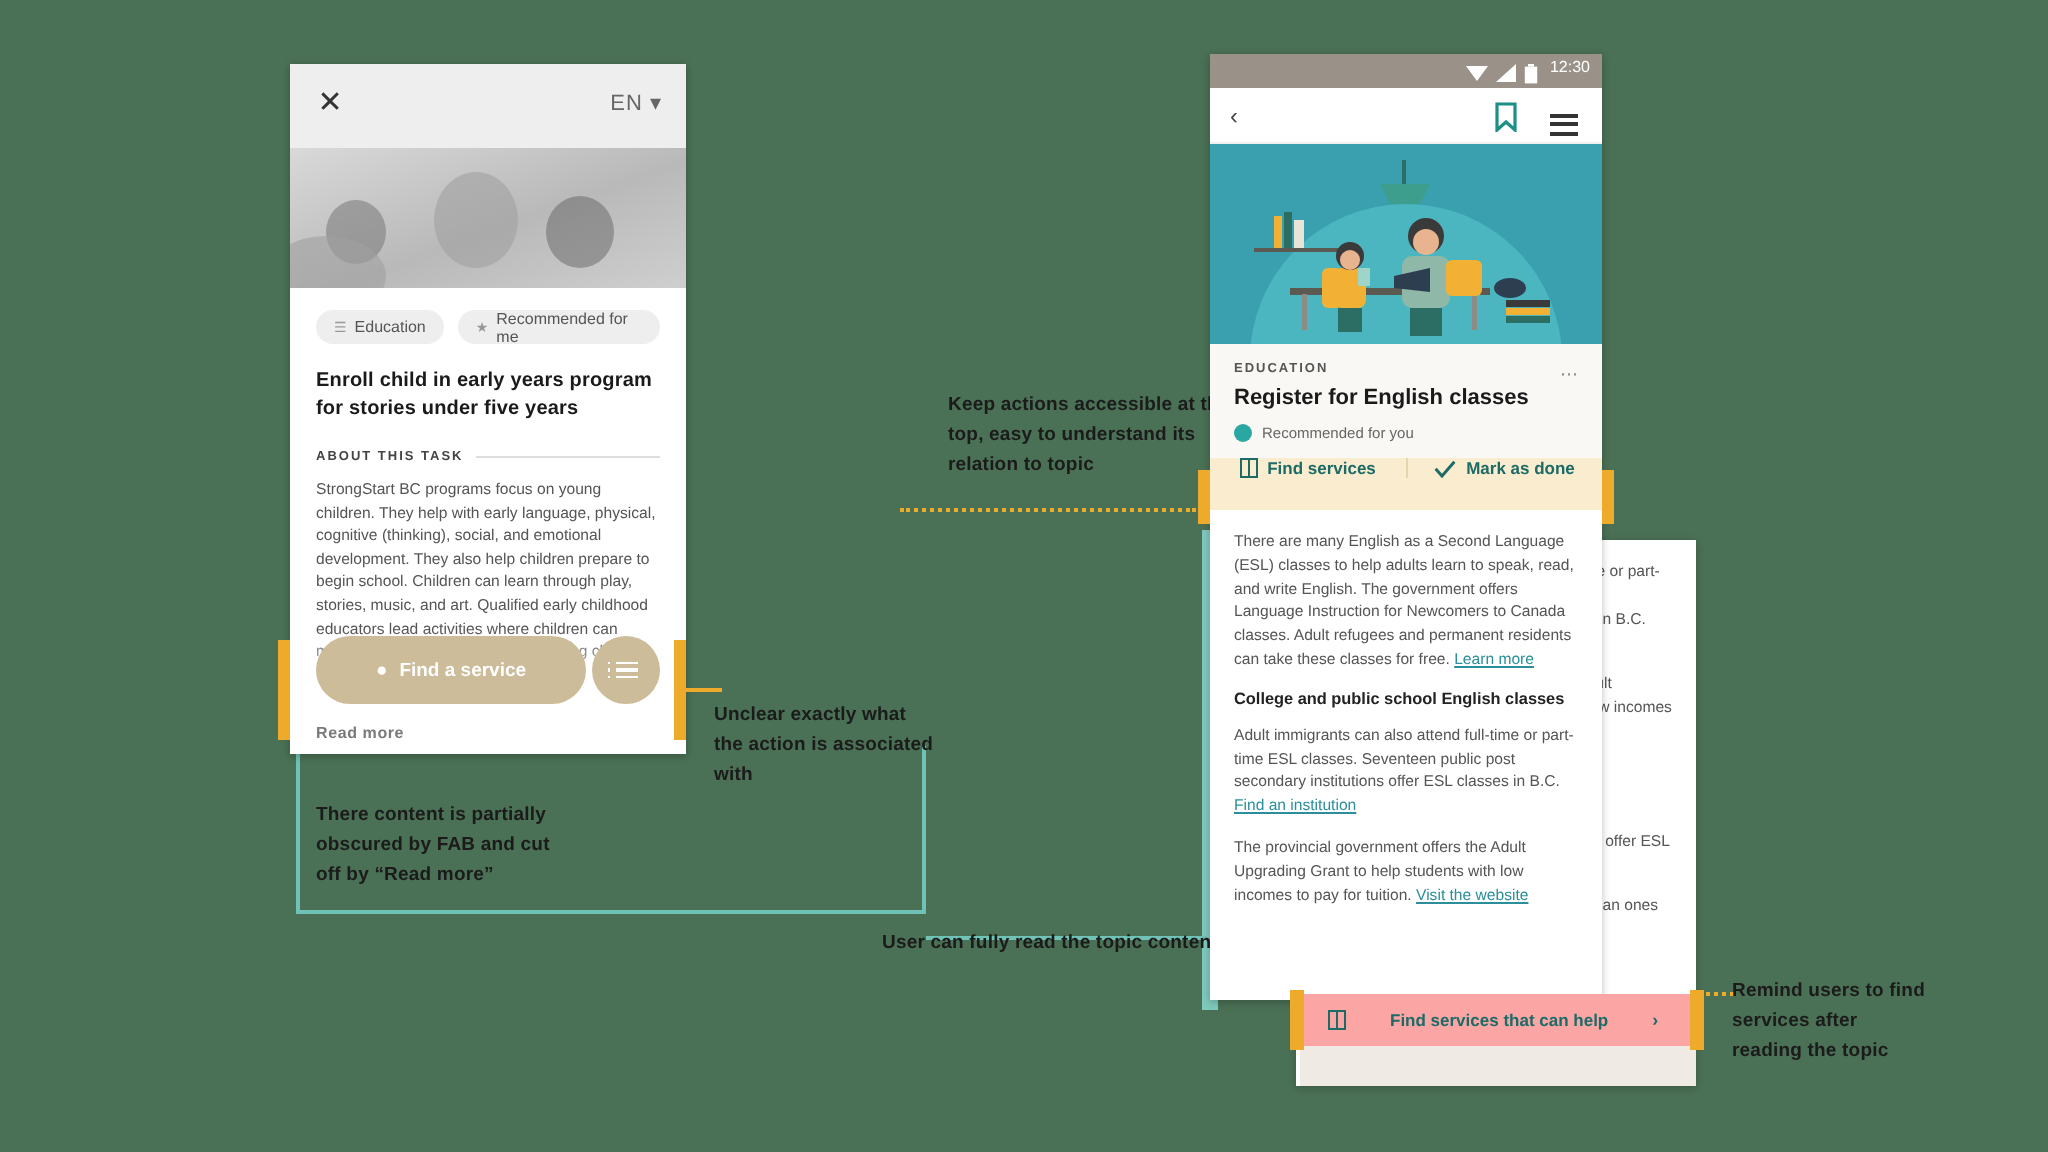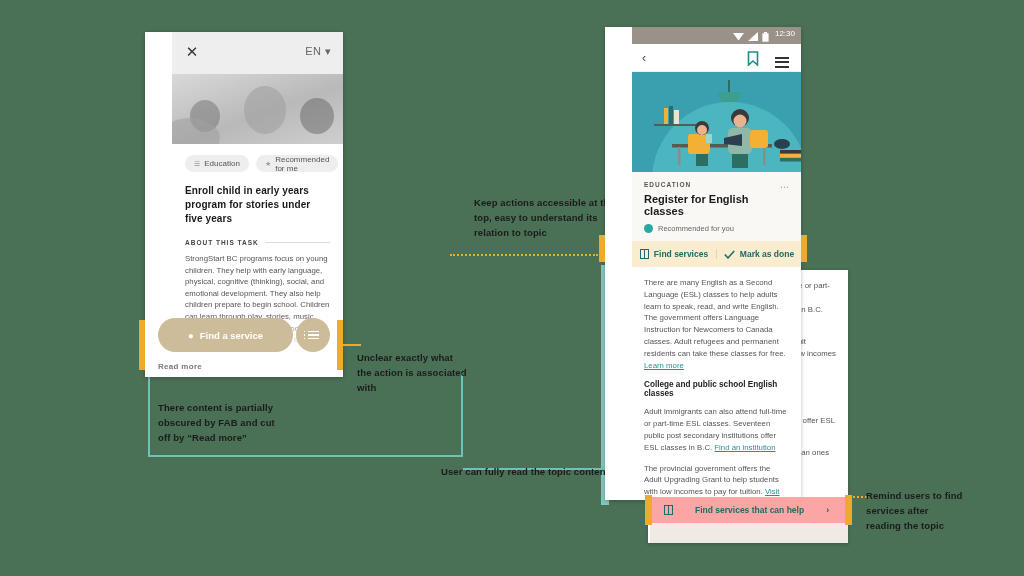--- a/index.html
+++ b/index.html
@@ -18,21 +18,21 @@
     color: #1b1b1b;
     letter-spacing: .1px;
   }
   .teal-bar  { position: absolute; background: #7fc9bd; }
   .teal-line { position: absolute; background: #6fc2b5; }
   .or-bar    { position: absolute; background: #edaa2b; }
   .or-line   { position: absolute; background: #edaa2b; }
   .dotline   { position: absolute; border-top: 2px dotted #edaa2b; }
 
   
-  .phone { position: absolute; background: #ffffff; overflow: hidden; padding-left: 27px; }
+  .phone { position: absolute; background: #ffffff; overflow: hidden; }
   .shadowed { box-shadow: 0 1px 4px rgba(0,0,0,.25); }
 
   
   #phone-left { left: 145px; top: 32px; width: 198px; height: 345px; }
   .l-topbar {
     height: 42px; background: #eeeeee; position: relative;
   }
   .l-close {
     position: absolute; left: 13px; top: 13px;
     width: 14px; height: 14px; color: #333;
@@ -115,21 +115,21 @@
   .r-menu { position: absolute; right: 12px; top: 10px; }
   .r-menu i { display: block; width: 14px; height: 2px; background: #333; margin: 2.5px 0; }
   .r-hero { height: 100px; background: #3aa0b0; position: relative; overflow: hidden; }
   .r-card { background: #faf8f5; padding: 9px 12px 8px 12px; position: relative; }
   .r-kicker { font-size: 6.5px; font-weight: bold; color: #555; letter-spacing: 1px; }
   .r-title { margin-top: 5px; font-size: 11px; font-weight: bold; color: #1a1a1a; }
   .r-rec { margin-top: 7px; display: flex; align-items: flex-start; gap: 5px; font-size: 7.5px; color: #666; }
   .r-dot { width: 9px; height: 9px; border-radius: 50%; background: #2aa7a0; }
   .r-dots { position: absolute; right: 11px; top: 10px; font-size: 9px; color: #888; letter-spacing: 1px; }
   .r-actions {
-    height: 26px; background: #faeccf; display: flex; align-items: center;
+    height: 26px; background: #faeccf; display: flex; align-items: flex-start;
   }
   .r-act {
     flex: 1; display: flex; align-items: center; justify-content: center; gap: 5px;
     font-size: 8.5px; font-weight: bold; color: #1d6b66;
   }
   .r-act + .r-act { border-left: 1px solid #e5d5ae; }
   .r-content { padding: 10px 12px; background: #fff; }
   .r-p { font-size: 7.8px; line-height: 11.8px; color: #555; margin-bottom: 9px; }
   .r-h { font-size: 8.2px; font-weight: bold; color: #222; margin-bottom: 8px; }
   .lnk { color: #2a8f9a; text-decoration: underline; }

